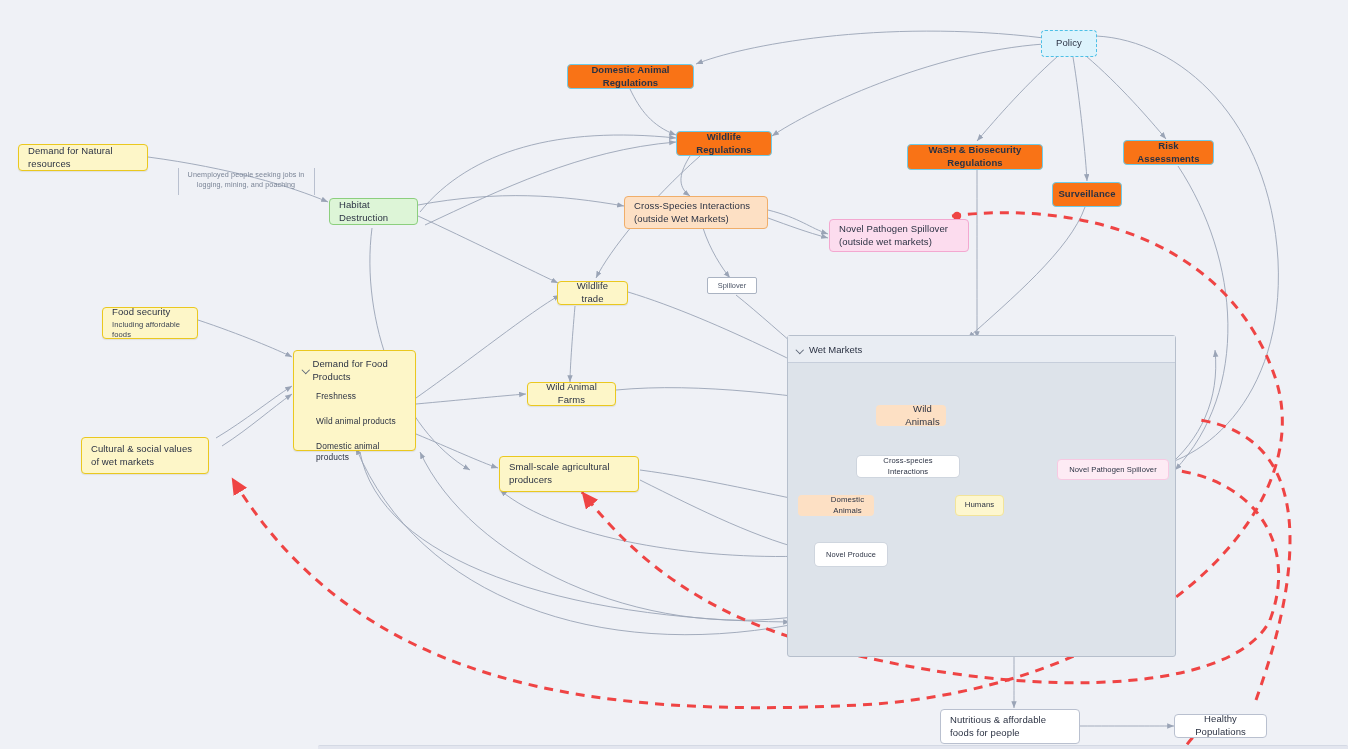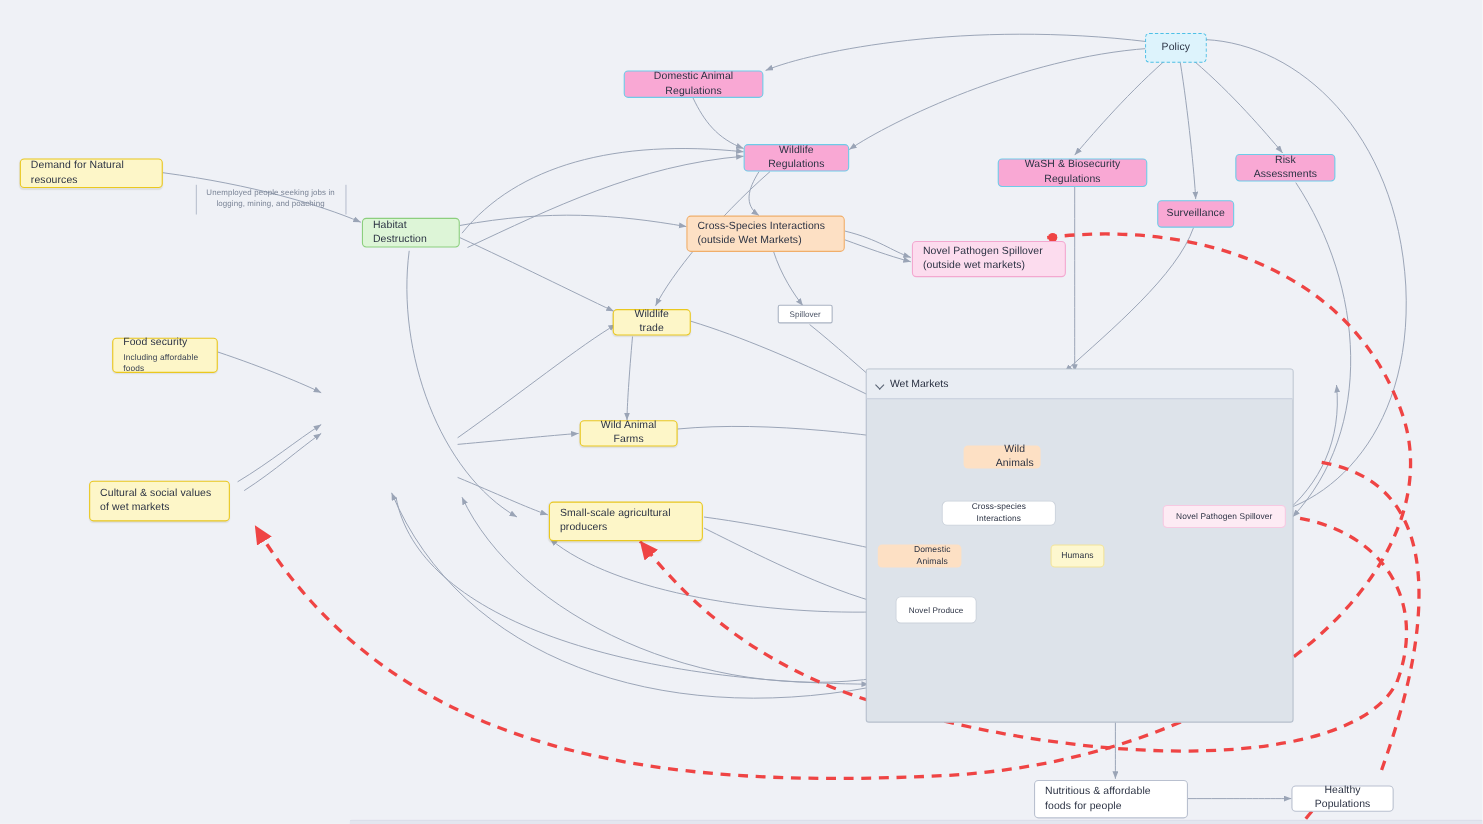--- a/index.html
+++ b/index.html
@@ -48,22 +48,23 @@
   }
   .n-yellow-soft {
     background: #fdf7cf;
     border: 1px solid #f2e49a;
   }
   .n-green {
     background: #ddf5d7;
     border: 1.4px solid #8ccf7e;
   }
   .n-blue {
-    background: #f9a8d4;
+    background: #f97316;
     border: 1.3px solid #6ecbe8;
+    font-weight: bold;
   }
   .n-blue-dashed {
     background: #ddf3fc;
     border: 1.6px dashed #4ec0e6;
   }
   .n-orange {
     background: #fde0c4;
     border: none;
     padding-left: 32px;
   }
@@ -338,20 +339,31 @@
       </div>
     <div class="sub">Including affordable foods</div>
   </div>
 
   <div class="node n-yellow" style="left:81px; top:437px; width:128px; height:37px;">
     <div class="head">
         <span class="title">Cultural &amp; social values of wet markets</span>
       </div>
   </div>
 
+  <div class="node n-yellow" style="left:293px; top:350px; width:123px; height:101px; justify-content:flex-start; padding-top:7px;">
+    <div class="head">
+      <span class="node-chev"></span>
+      <span class="title">Demand for Food Products</span>
+    </div>
+    <div class="sublist">
+      <span>Freshness</span>
+      <span>Wild animal products</span>
+      <span>Domestic animal products</span>
+    </div>
+  </div>
 
   <div class="node n-yellow center" style="left:557px; top:281px; width:71px; height:24px;">
     <span class="title">Wildlife trade</span>
   </div>
 
   <div class="node n-yellow center" style="left:527px; top:382px; width:89px; height:24px;">
     <span class="title">Wild Animal Farms</span>
   </div>
 
   <div class="node n-yellow" style="left:499px; top:456px; width:140px; height:36px;">

